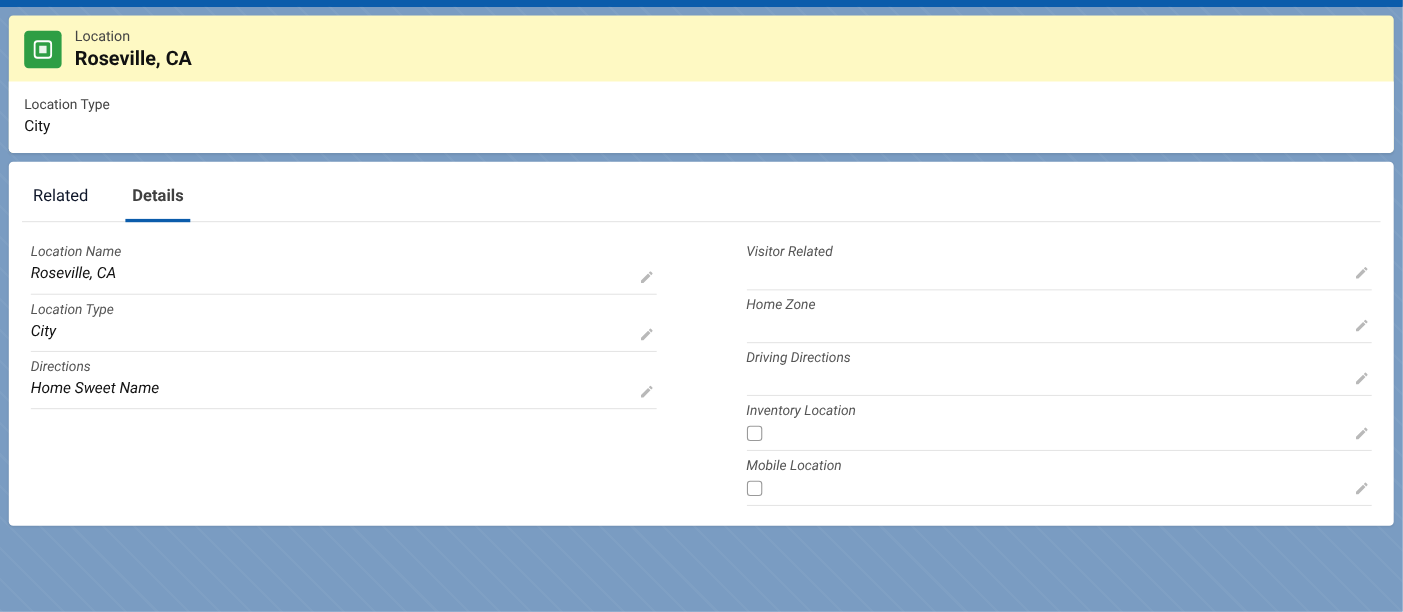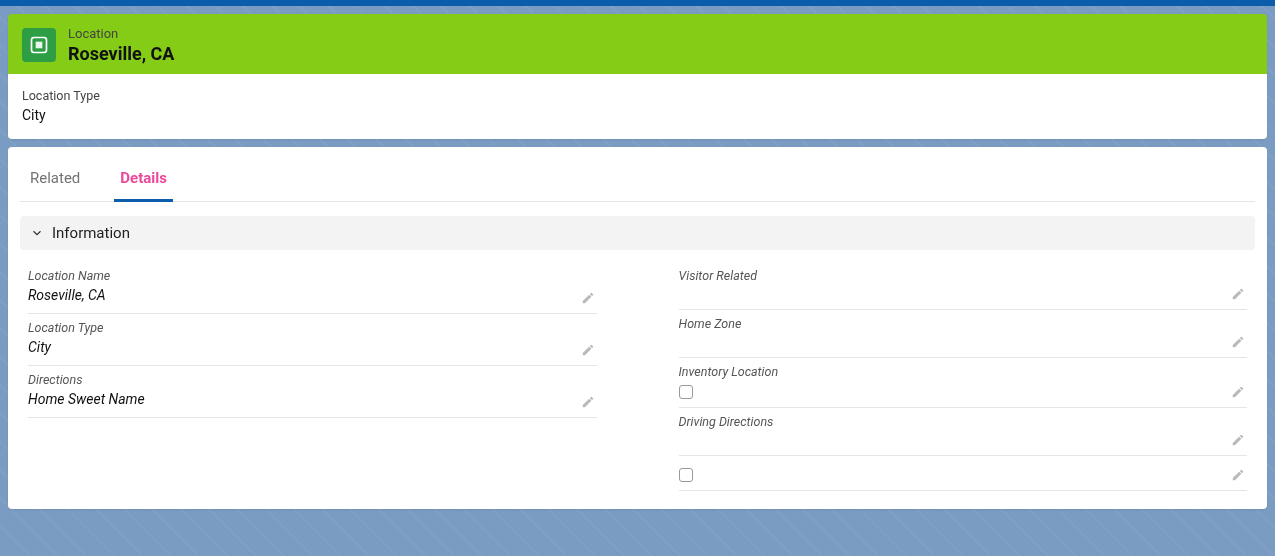--- a/index.html
+++ b/index.html
@@ -15,21 +15,21 @@
     overflow: hidden;
     border-top: 6px solid #0b5cab;
   }
   .card {
     background: #fff;
     border-radius: 4px;
     margin: 8px;
     box-shadow: 0 1px 2px rgba(0,0,0,0.08);
   }
   
-  .header-card { background: #84cc16; padding: 12px 14px; }
+  .header-card { background: #fef9c3; padding: 12px 14px; }
   .header-top { display: flex; align-items: center; gap: 12px; }
   .obj-icon {
     width: 34px; height: 34px; border-radius: 4px;
     background: #2e9e44;
     display: flex; align-items: center; justify-content: center;
     color: #fff; flex: 0 0 auto;
   }
   .obj-icon svg { width: 20px; height: 20px; }
   .obj-label { font-size: 13px; color: #444; }
   .obj-name { font-size: 18px; font-weight: 700; color: #111; margin-top: 2px; }
@@ -43,26 +43,26 @@
   .hi-value { font-size: 14px; color: #111; margin-top: 4px; }
 
   
   .tabs-card { padding: 6px 12px 18px 12px; }
   .tabbar {
     display: flex; align-items: flex-end; gap: 28px;
     border-bottom: 1px solid #e5e5e5; padding: 8px 4px 0 4px;
     margin-bottom: 14px;
   }
   .tab {
-    font-size: 15px; color: #737373; padding: 8px 6px 12px 6px;
+    font-size: 15px; color: #0f172a; padding: 8px 6px 12px 6px;
     cursor: pointer; border-bottom: 3px solid transparent;
     margin-bottom: -1px;
   }
   .tab.active {
-    font-weight: 700; color: #ec4899; border-bottom-color: #0b5cab;
+    font-weight: 700; color: #404040; border-bottom-color: #0b5cab;
   }
 
   .section-header {
     display: flex; align-items: center; gap: 8px;
     background: #f3f3f3; border-radius: 4px;
     padding: 8px 10px; font-size: 15px; color: #222;
     margin-bottom: 12px; cursor: pointer;
   }
   .chev { width: 14px; height: 14px; }
 
@@ -114,26 +114,20 @@
     <div class="hi-value">City</div>
   </div>
 </div>
 
 <div class="card tabs-card">
   <div class="tabbar">
     <div class="tab">Related</div>
     <div class="tab active">Details</div>
   </div>
 
-  <div class="section-header">
-    <svg class="chev" viewBox="0 0 24 24" fill="none" stroke="#333" stroke-width="2">
-      <path d="M6 9l6 6 6-6"></path>
-    </svg>
-    <span>Information</span>
-  </div>
 
   <div class="fields">
 
     <div class="col">
       <div class="field">
         <div class="flabel">Location Name</div>
         <div class="fvalue">Roseville, CA</div>
         <span class="edit-icon">
           <svg viewBox="0 0 24 24" fill="currentColor">
               <path d="M3 17.25V21h3.75l11-11-3.75-3.75-11 11zM20.7 7.04a1 1 0 0 0 0-1.41l-2.34-2.34a1 1 0 0 0-1.41 0l-1.83 1.83 3.75 3.75 1.83-1.83z"></path>
@@ -178,40 +172,41 @@
         <div class="flabel">Home Zone</div>
         <div class="fvalue empty"></div>
         <span class="edit-icon">
           <svg viewBox="0 0 24 24" fill="currentColor">
               <path d="M3 17.25V21h3.75l11-11-3.75-3.75-11 11zM20.7 7.04a1 1 0 0 0 0-1.41l-2.34-2.34a1 1 0 0 0-1.41 0l-1.83 1.83 3.75 3.75 1.83-1.83z"></path>
             </svg>
         </span>
       </div>
 
       <div class="field">
+        <div class="flabel">Driving Directions</div>
+        <div class="fvalue empty"></div>
+        <span class="edit-icon">
+          <svg viewBox="0 0 24 24" fill="currentColor">
+              <path d="M3 17.25V21h3.75l11-11-3.75-3.75-11 11zM20.7 7.04a1 1 0 0 0 0-1.41l-2.34-2.34a1 1 0 0 0-1.41 0l-1.83 1.83 3.75 3.75 1.83-1.83z"></path>
+            </svg>
+        </span>
+      </div>
+
+      <div class="field">
         <div class="flabel">Inventory Location</div>
         <div class="checkbox"></div>
         <span class="edit-icon">
           <svg viewBox="0 0 24 24" fill="currentColor">
               <path d="M3 17.25V21h3.75l11-11-3.75-3.75-11 11zM20.7 7.04a1 1 0 0 0 0-1.41l-2.34-2.34a1 1 0 0 0-1.41 0l-1.83 1.83 3.75 3.75 1.83-1.83z"></path>
             </svg>
         </span>
       </div>
 
       <div class="field">
-        <div class="flabel">Driving Directions</div>
-        <div class="fvalue empty"></div>
-        <span class="edit-icon">
-          <svg viewBox="0 0 24 24" fill="currentColor">
-              <path d="M3 17.25V21h3.75l11-11-3.75-3.75-11 11zM20.7 7.04a1 1 0 0 0 0-1.41l-2.34-2.34a1 1 0 0 0-1.41 0l-1.83 1.83 3.75 3.75 1.83-1.83z"></path>
-            </svg>
-        </span>
-      </div>
-
-      <div class="field">
+        <div class="flabel">Mobile Location</div>
         <div class="checkbox"></div>
         <span class="edit-icon">
           <svg viewBox="0 0 24 24" fill="currentColor">
               <path d="M3 17.25V21h3.75l11-11-3.75-3.75-11 11zM20.7 7.04a1 1 0 0 0 0-1.41l-2.34-2.34a1 1 0 0 0-1.41 0l-1.83 1.83 3.75 3.75 1.83-1.83z"></path>
             </svg>
         </span>
       </div>
     </div>
   </div>
 </div>

